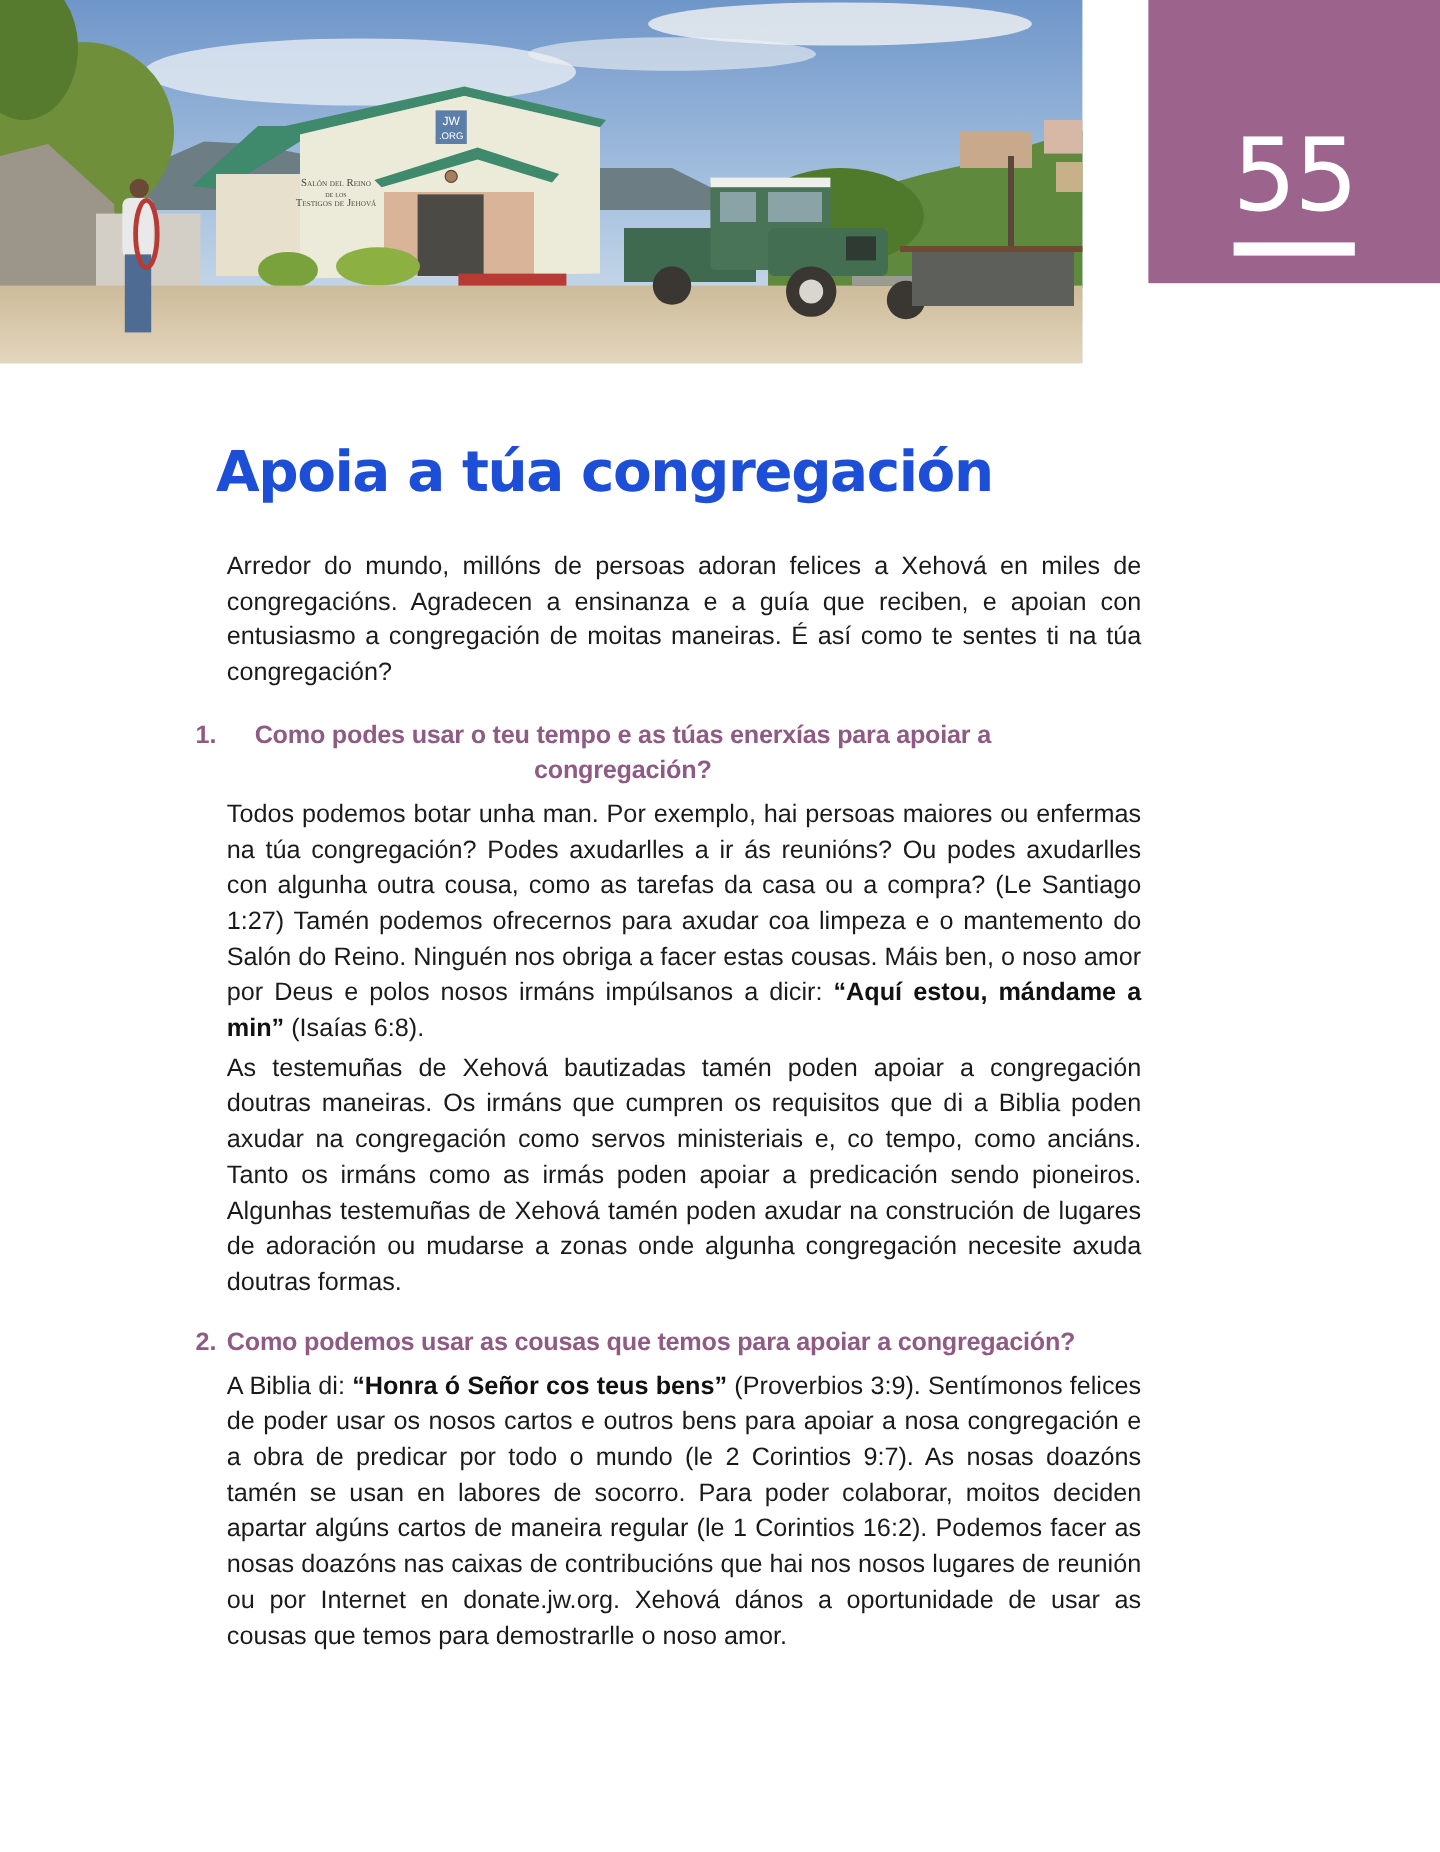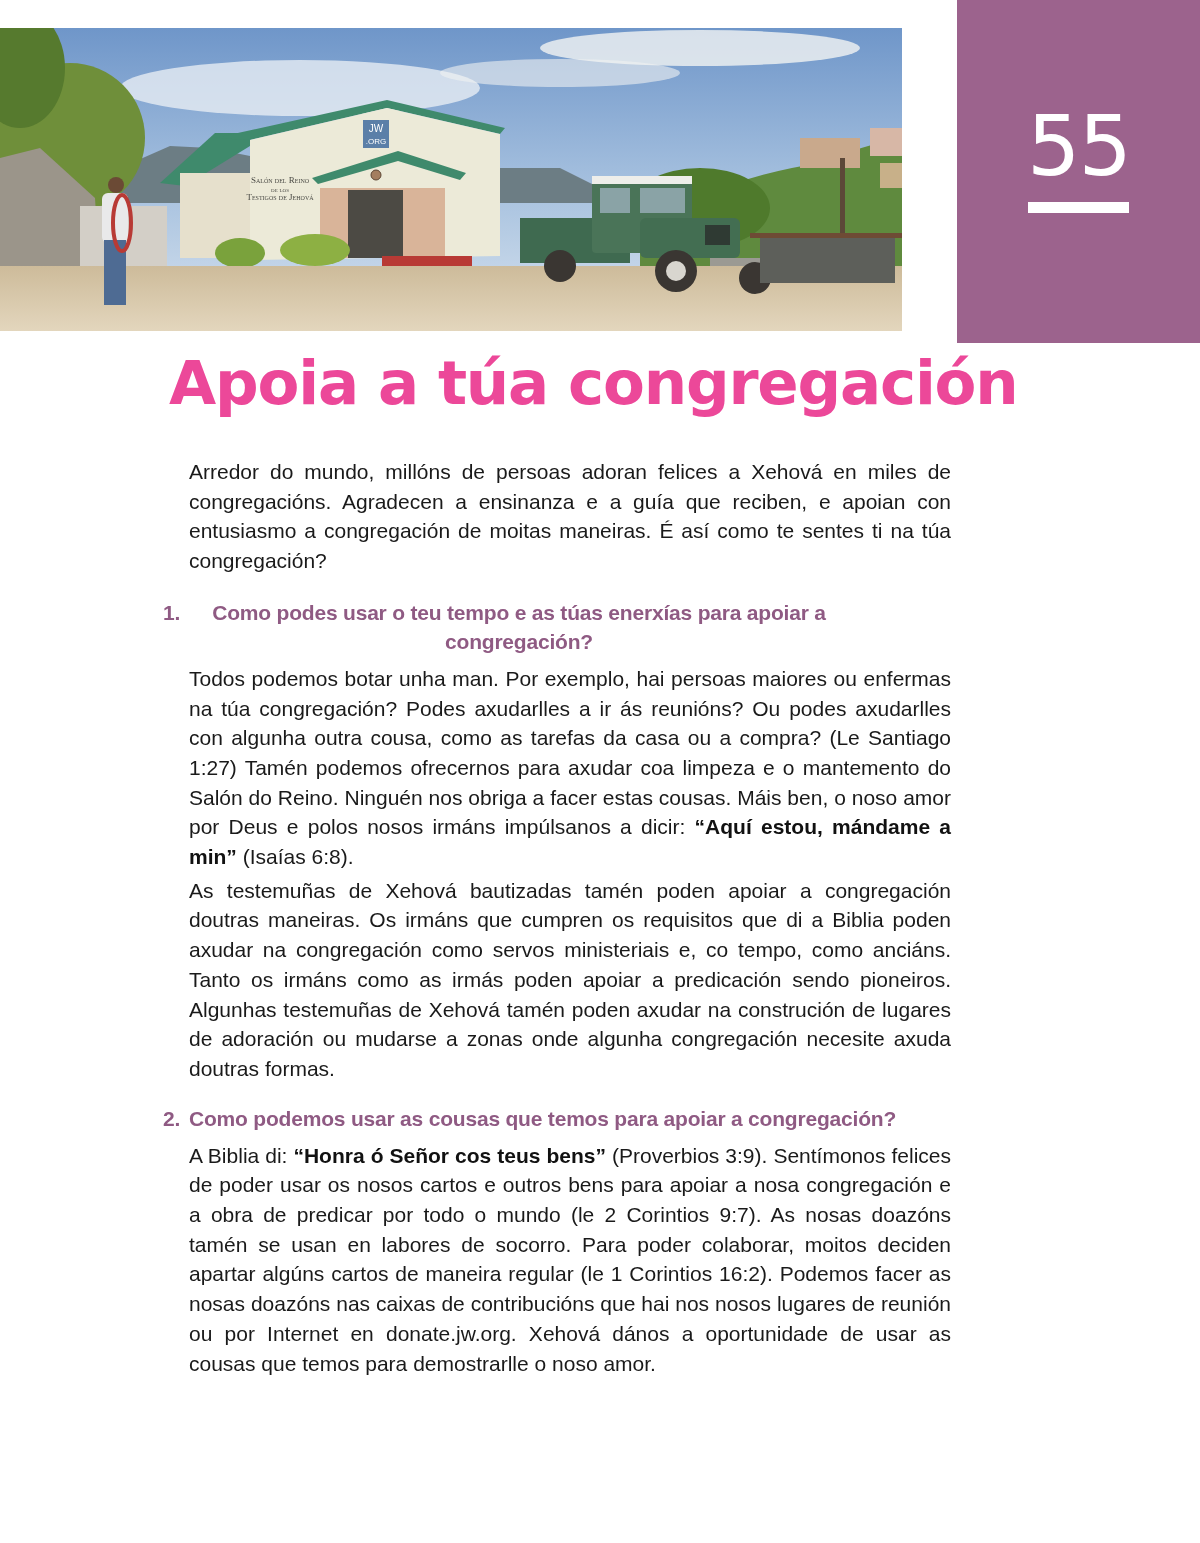--- a/index.html
+++ b/index.html
@@ -14,39 +14,38 @@
       overflow: hidden;
       font-family: "Liberation Sans", sans-serif;
       color: #1a1a1a;
     }
     
     .photo {
       position: absolute;
       left: 0; top: 0;
       width: 902px; height: 303px;
       overflow: hidden;
-      margin-top: 28px;
     }
     .photo svg { display: block; }
     .building-sign {
       font-family: "Liberation Serif", serif;
       font-variant: small-caps;
       font-size: 9px;
       fill: #4a4a45;
     }
     .jw-sign-text {
       font-family: "Liberation Sans", sans-serif;
       font-size: 10px;
       fill: #ffffff;
     }
     
     .lesson-box {
       position: absolute;
       left: 957px; top: 0;
-      width: 243px; height: 343px;
+      width: 243px; height: 236px;
       background: #9c638d;
     }
     .lesson-number {
       position: absolute;
       left: 0; right: 0;
       top: 98px;
       text-align: center;
       color: #ffffff;
       font-family: "DejaVu Sans", sans-serif;
       font-size: 84px;
@@ -59,27 +58,27 @@
       left: 71px;
       top: 202px;
       width: 101px;
       height: 11px;
       background: #ffffff;
     }
     
     .title {
       position: absolute;
       left: 164px; top: 345px;
-      margin: 5px;
+      margin: 16px;
       font-family: "DejaVu Sans", sans-serif;
       font-weight: bold;
-      font-size: 61px;
+      font-size: 47px;
       letter-spacing: -1.2px;
       line-height: 66px;
-      color: #ec4899;
+      color: #1d4ed8;
     }
     .content {
       position: absolute;
       left: 189px; top: 445px;
       width: 762px;
     }
     .para {
       margin: 0;
       font-family: "Liberation Sans", sans-serif;
       font-size: 21px;

